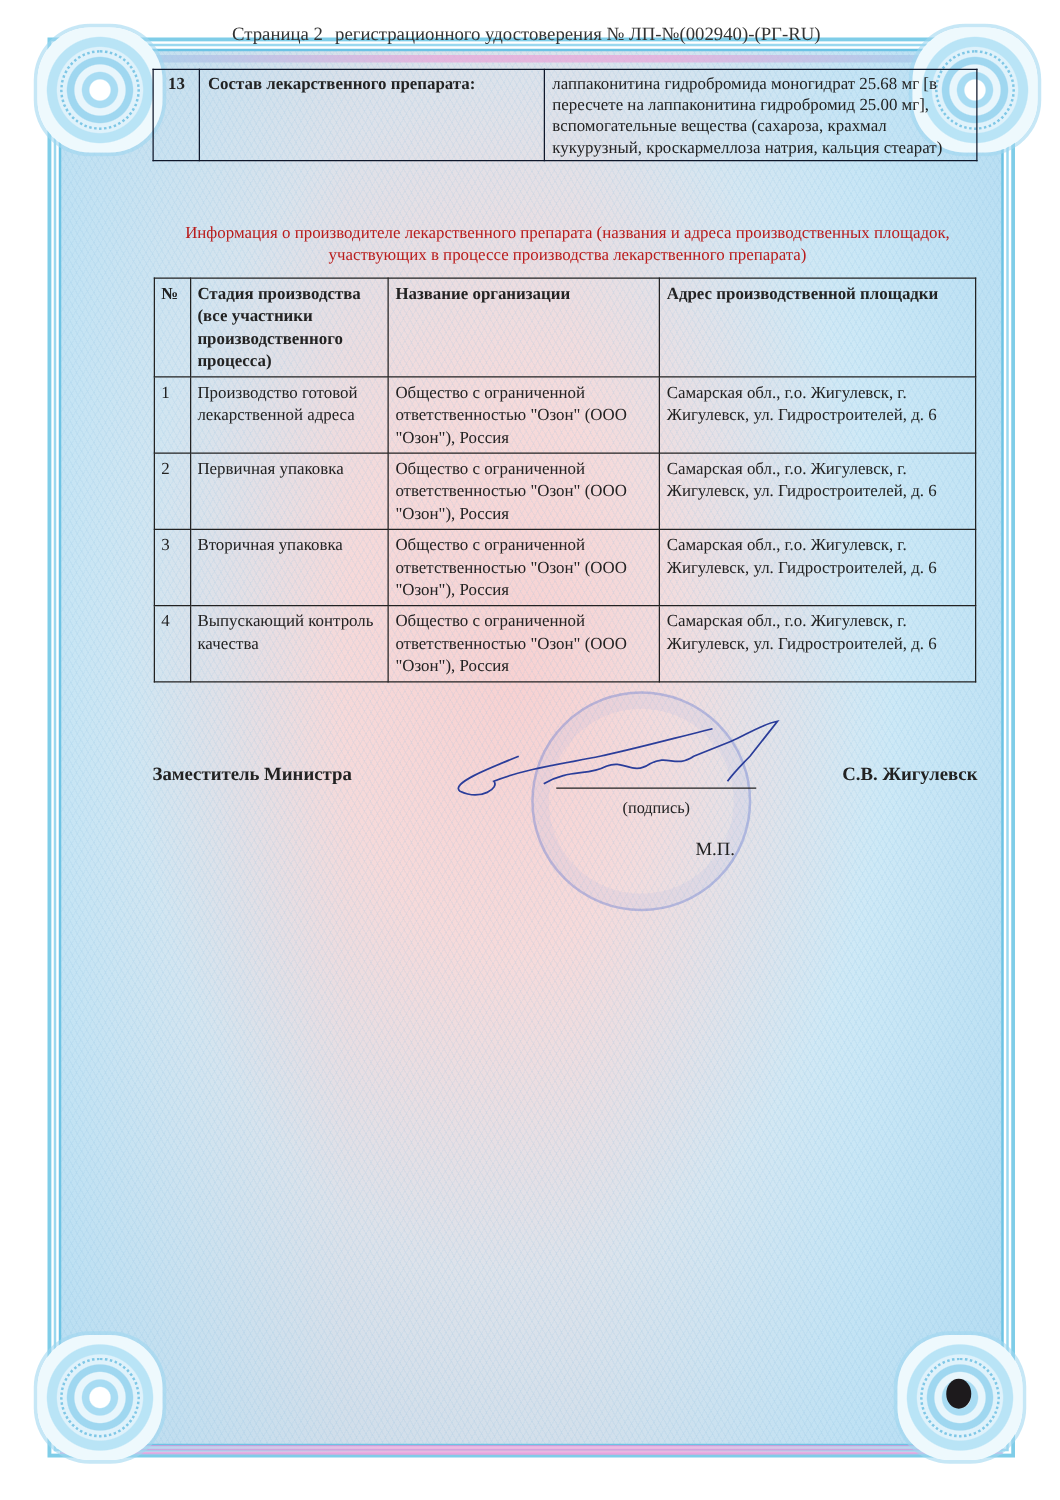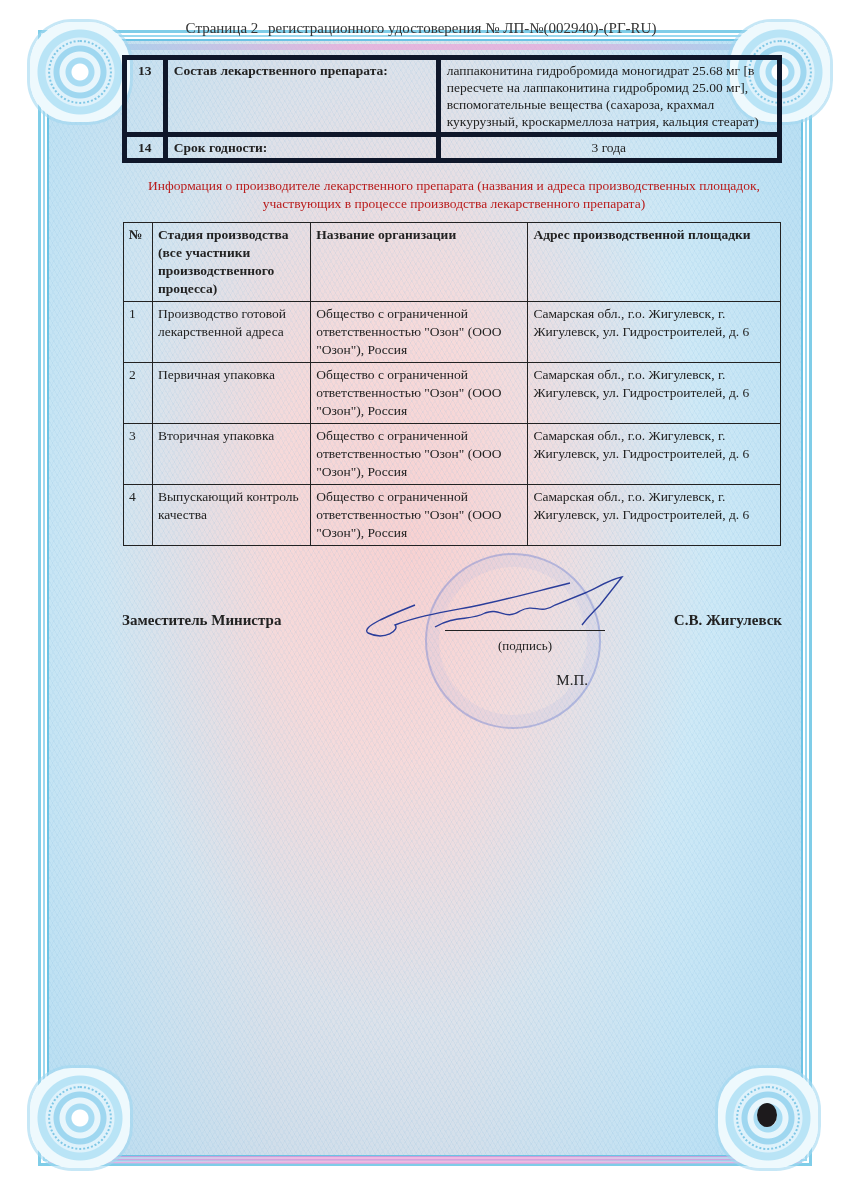--- a/index.html
+++ b/index.html
@@ -56,21 +56,21 @@
   .header {
     position: absolute; top: 20px; left: 0; width: 848px;
     text-align: center; font-size: 15px; color: #333;
   }
   .header span { margin-right: 6px; }
   table { border-collapse: collapse; }
   .t1 {
     position: absolute; left: 122px; top: 55px; width: 660px;
     font-size: 13.5px;
   }
-  .t1 td { border: 5px solid #0f172a; padding: 2px 6px; vertical-align: top; line-height: 17px; }
+  .t1 td { border: 1px solid #0f172a; padding: 2px 6px; vertical-align: top; line-height: 17px; }
   .t1 .num { width: 24px; font-weight: bold; text-align: center; }
   .t1 .lbl { width: 260px; font-weight: bold; }
   .t1 .val { width: 330px; }
   .t1 .center { text-align: center; }
   .intro {
     position: absolute; top: 177px; left: 120px; width: 668px;
     text-align: center; font-size: 13.5px; line-height: 18px; color: #b91c1c;
   }
   .t2 {
     position: absolute; left: 123px; top: 222px; width: 658px;
@@ -119,25 +119,20 @@
   <span>регистрационного удостоверения № ЛП-№(002940)-(РГ-RU)</span>
 </div>
 
 <table class="t1">
   <tbody>
       <tr>
     <td class="num">13</td>
     <td class="lbl">Состав лекарственного препарата:</td>
     <td class="val">лаппаконитина гидробромида моногидрат 25.68 мг [в пересчете на лаппаконитина гидробромид 25.00 мг], вспомогательные вещества (сахароза, крахмал кукурузный, кроскармеллоза натрия, кальция стеарат)</td>
   </tr>
-  <tr>
-    <td class="num">14</td>
-    <td class="lbl">Срок годности:</td>
-    <td class="val center">3 года</td>
-  </tr>
 </tbody>
   </table>
 
 <div class="intro">Информация о производителе лекарственного препарата (названия и адреса производственных площадок, участвующих в процессе производства лекарственного препарата)</div>
 
 <table class="t2">
   <tbody>
       <tr>
     <th class="c0">№</th>
     <th class="c1">Стадия производства (все участники производственного процесса)</th>

